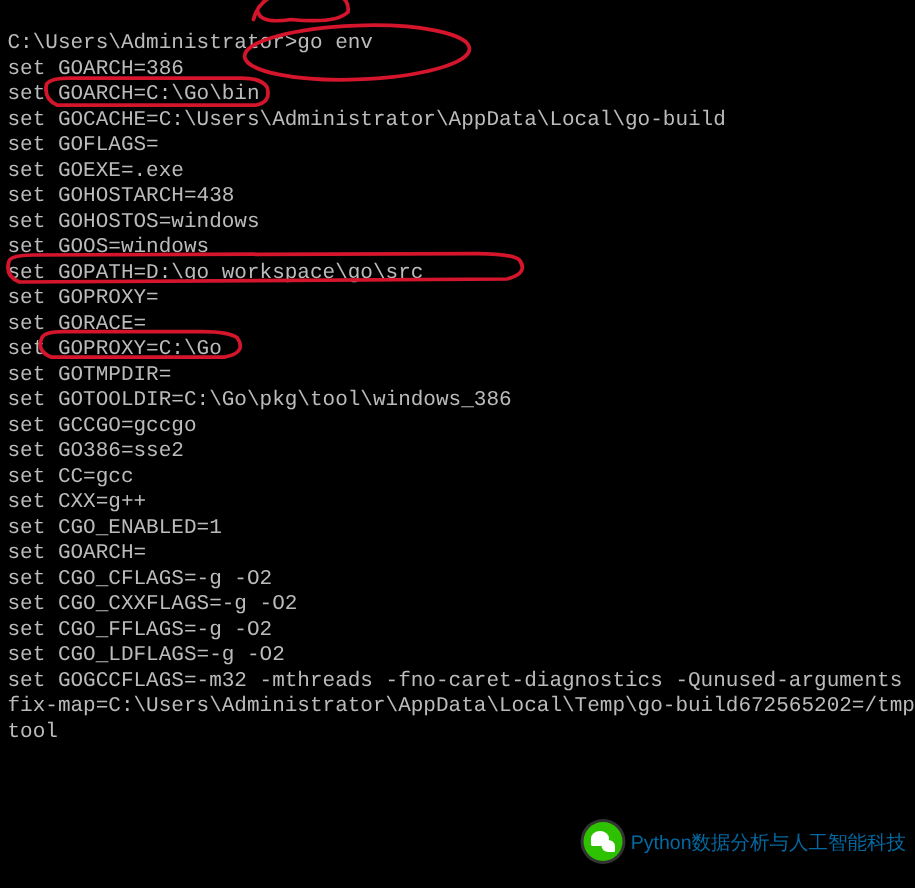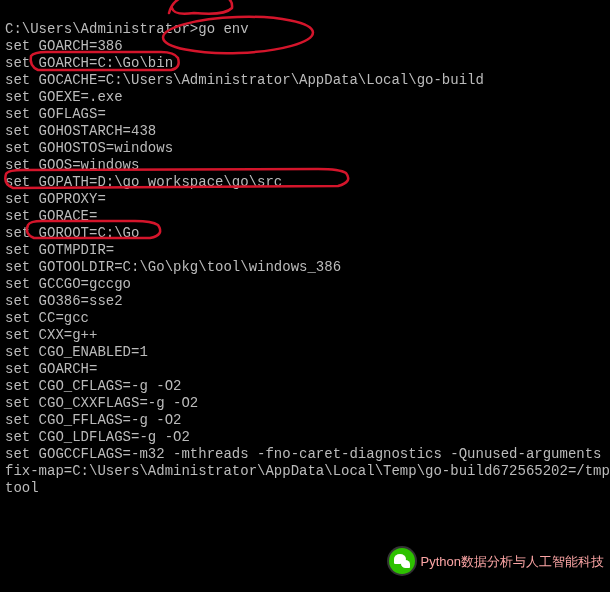--- a/index.html
+++ b/index.html
@@ -35,21 +35,21 @@
     }
     .watermark {
       position: absolute;
       bottom: 18px;
       right: 6px;
       display: flex;
       align-items: center;
       gap: 6px;
       font-family: "Microsoft YaHei", sans-serif;
       font-size: 13px;
-      color: #fca5a5;
+      color: #0369a1;
       z-index: 10;
       padding-left: 16px;
     }
     .wechat-icon {
       width: 26px;
       height: 26px;
       border-radius: 50%;
       background: #2dc100;
       display: flex;
       align-items: center;
@@ -80,29 +80,29 @@
   </style>
 </head>
 <body>
 
 <div id="terminal">
     <div class="empty-line"></div>
     <div class="terminal-line">C:\Users\Administrator&gt;go env</div>
     <div class="terminal-line">set GOARCH=386</div>
     <div class="terminal-line">set GOARCH=C:\Go\bin</div>
     <div class="terminal-line">set GOCACHE=C:\Users\Administrator\AppData\Local\go-build</div>
+    <div class="terminal-line">set GOFLAGS=</div>
     <div class="terminal-line">set GOEXE=.exe</div>
-    <div class="terminal-line">set GOFLAGS=</div>
     <div class="terminal-line">set GOHOSTARCH=438</div>
     <div class="terminal-line">set GOHOSTOS=windows</div>
     <div class="terminal-line">set GOOS=windows</div>
     <div class="terminal-line">set GOPATH=D:\go_workspace\go\src</div>
     <div class="terminal-line">set GOPROXY=</div>
     <div class="terminal-line">set GORACE=</div>
-    <div class="terminal-line">set GOROOT=C:\Go</div>
+    <div class="terminal-line">set GOPROXY=C:\Go</div>
     <div class="terminal-line">set GOTMPDIR=</div>
     <div class="terminal-line">set GOTOOLDIR=C:\Go\pkg\tool\windows_386</div>
     <div class="terminal-line">set GCCGO=gccgo</div>
     <div class="terminal-line">set GO386=sse2</div>
     <div class="terminal-line">set CC=gcc</div>
     <div class="terminal-line">set CXX=g++</div>
     <div class="terminal-line">set CGO_ENABLED=1</div>
     <div class="terminal-line">set GOARCH=</div>
     <div class="terminal-line">set CGO_CFLAGS=-g -O2</div>
     <div class="terminal-line">set CGO_CXXFLAGS=-g -O2</div>

